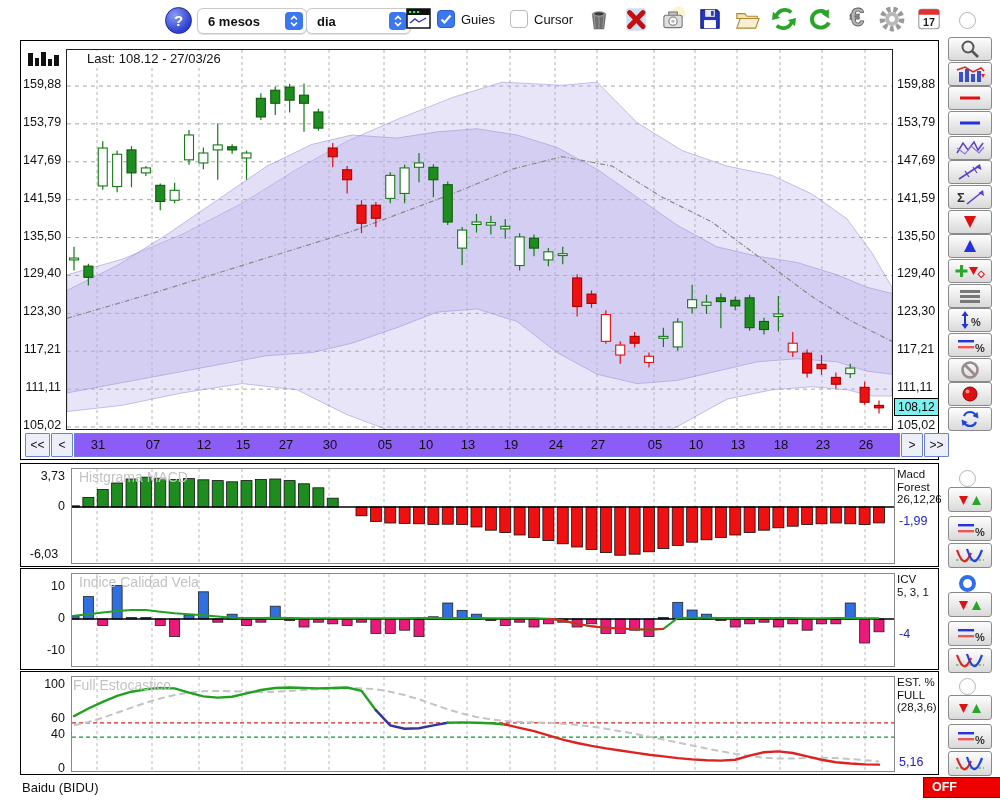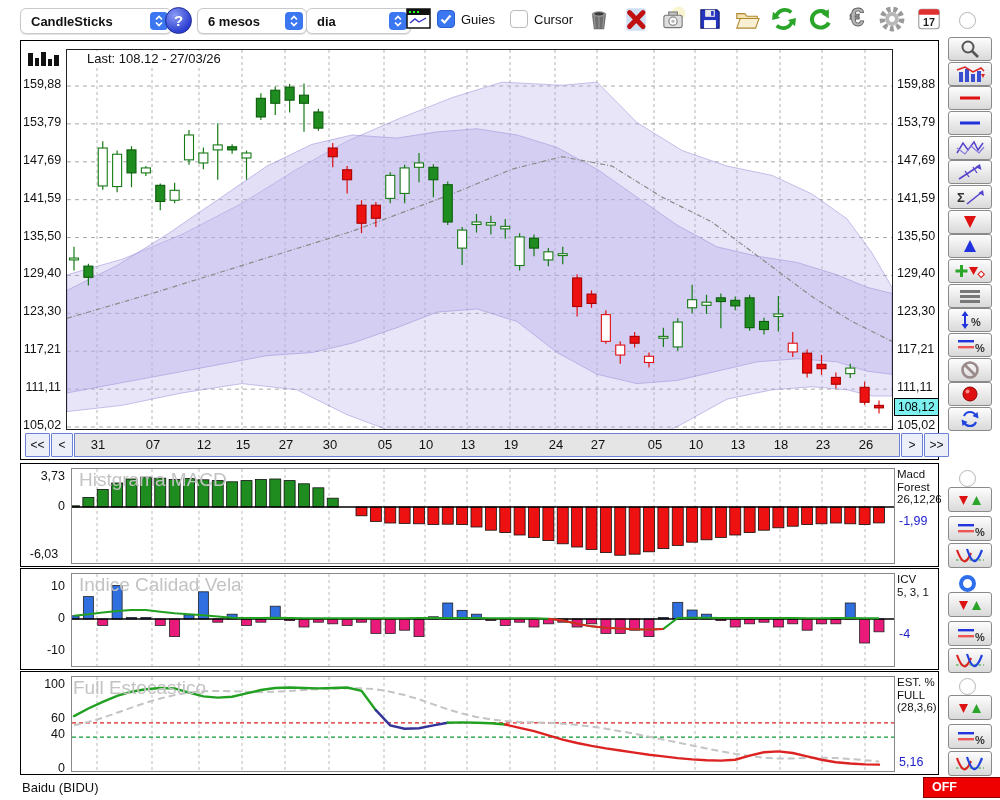--- a/index.html
+++ b/index.html
@@ -14,57 +14,48 @@
            background:radial-gradient(circle at 35% 30%,#8a9cf5,#2d3fd0 70%);border:1px solid #1a2890;
            color:#fff;font-weight:bold;font-size:15px;display:flex;align-items:center;justify-content:center;}
   .chk{position:absolute;top:10px;display:flex;align-items:center;gap:6px;font-size:13px;color:#111;}
   .box{width:16px;height:16px;border-radius:4px;}
   .box.on{background:#3b77f0;border:1px solid #2a5fd0;}
   .box.off{background:#fff;border:1px solid #bbb;}
   .tbtn{position:absolute;top:5px;width:30px;height:30px;}
   
   .panel{position:absolute;left:20px;width:917px;background:#fff;border:1px solid #000;}
   .axis-lbl{position:absolute;font-size:12.5px;color:#111;white-space:nowrap;}
-  .ptitle{position:absolute;font-size:19px;color:#c3c3c3;z-index:3;}
+  .ptitle{position:absolute;font-size:14px;color:#c3c3c3;z-index:3;}
   .rtext{position:absolute;left:876px;font-size:11.5px;line-height:12.5px;color:#111;white-space:pre;}
   .pvalue{position:absolute;left:878px;font-size:12.5px;color:#2222cc;}
   .lastlbl{position:absolute;font-size:13px;color:#111;background:#fff;padding:0 3px;z-index:3;}
   .tag{position:absolute;background:#7df0f0;border:1px solid #000;font-size:12px;padding:1px 3px;z-index:4;}
   
   .navbtn{position:absolute;height:22px;background:#eceef8;border:1px solid #6b7fd4;
           font-size:12px;text-align:center;line-height:22px;color:#111;border-radius:1px;}
-  .dstrip{position:absolute;height:22px;background:#e5e5e5;border:1px solid #6b7fd4;}
+  .dstrip{position:absolute;height:22px;background:#8b5cf6;border:1px solid #6b7fd4;}
   .dlbl{position:absolute;top:3px;transform:translateX(-50%);font-size:13px;color:#111;}
   
   .sbtn{position:absolute;left:948px;width:42px;height:22px;border:1px solid #8a8a8a;border-radius:3px;
         background:linear-gradient(#fdfdfd,#d9d9d9);display:flex;align-items:center;justify-content:center;}
   .radio{position:absolute;left:959px;width:15px;height:15px;border-radius:50%;background:#fff;border:1.5px solid #b5b5b5;}
   .radio.sel{border:4.5px solid #2f6fed;width:9px;height:9px;}
   
   .status-sym{position:absolute;left:22px;top:780px;font-size:13px;color:#111;}
   .status-path{position:absolute;left:255px;top:780px;width:680px;text-align:center;
                font-size:13px;font-weight:bold;color:#2222ee;}
   .offbtn{position:absolute;left:923px;top:777px;width:70px;height:19px;background:#ee0000;border:1px solid #880000;
           color:#fff;font-size:12.5px;font-weight:bold;line-height:19px;padding-left:8px;}
   svg{display:block;}
 </style>
 </head>
 <body>
 
 <div id="app">
 
-  <div class="select" style="left:20px;width:137px;">
-    <span>CandleSticks</span>
-    <span class="stepper">
-      <svg width="14" height="14" viewBox="0 0 14 14">
-          <polyline points="4,5.5 7,2.5 10,5.5" fill="none" stroke="#fff" stroke-width="1.7"></polyline>
-          <polyline points="4,8.5 7,11.5 10,8.5" fill="none" stroke="#fff" stroke-width="1.7"></polyline>
-        </svg>
-    </span>
-  </div>
   <div class="helpbtn" style="left:165px;">
       <span>?</span>
     </div>
   <div class="select" style="left:197px;width:95px;">
     <span>6 mesos</span>
     <span class="stepper">
       <svg width="14" height="14" viewBox="0 0 14 14">
           <polyline points="4,5.5 7,2.5 10,5.5" fill="none" stroke="#fff" stroke-width="1.7"></polyline>
           <polyline points="4,8.5 7,11.5 10,8.5" fill="none" stroke="#fff" stroke-width="1.7"></polyline>
         </svg>

